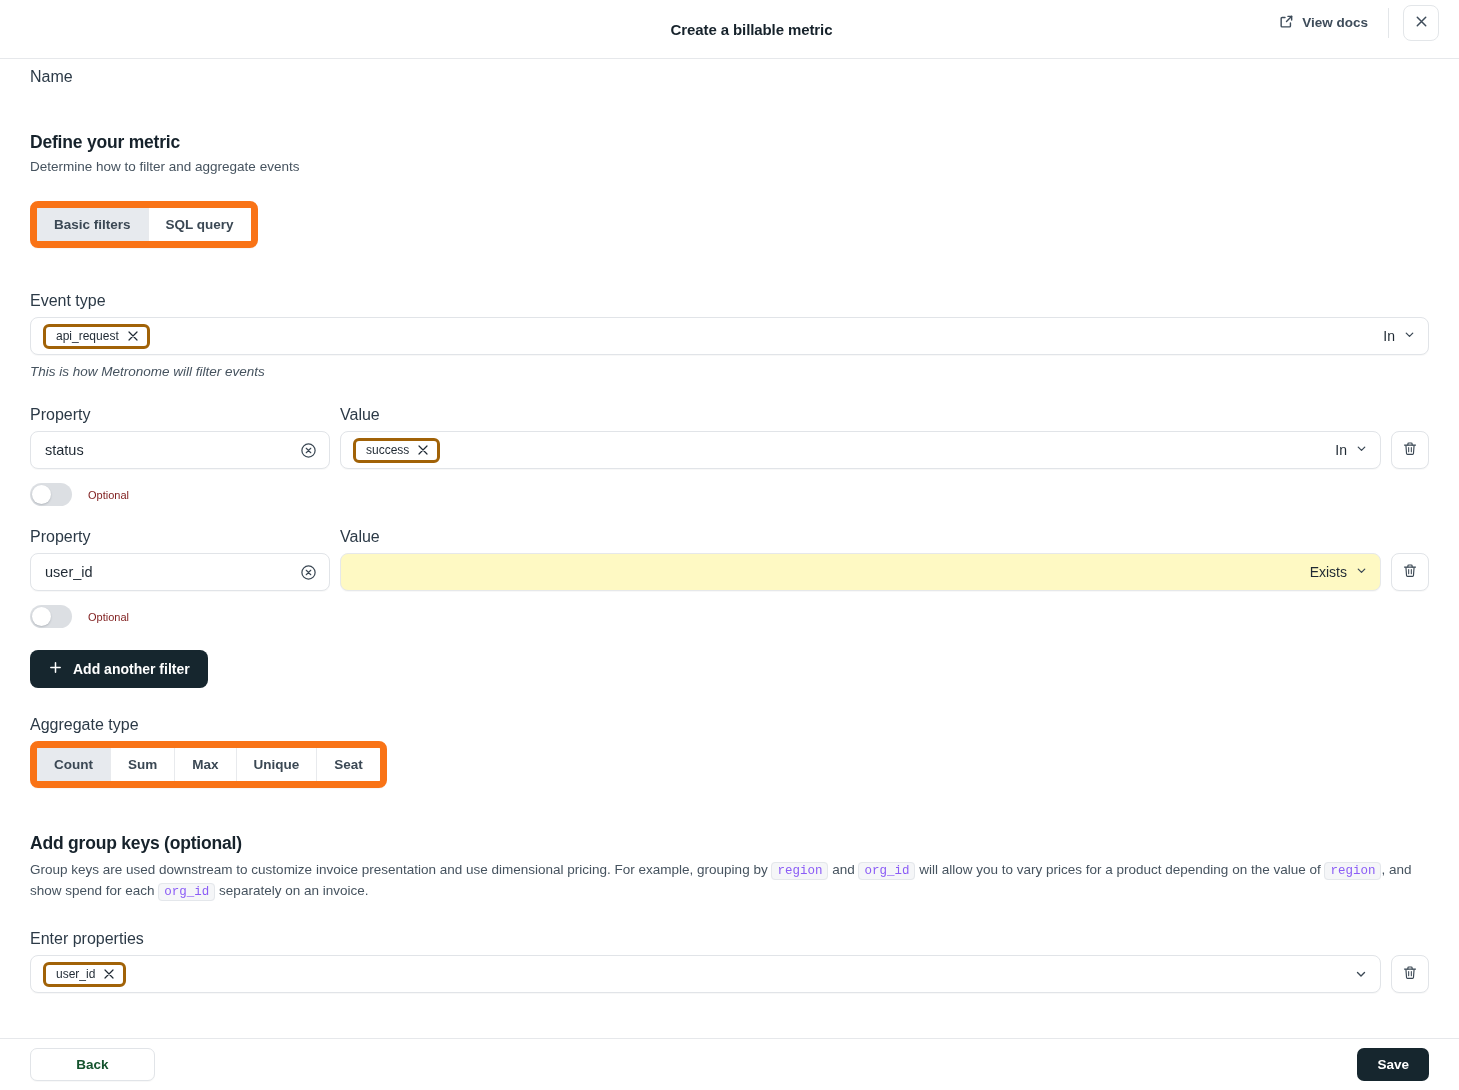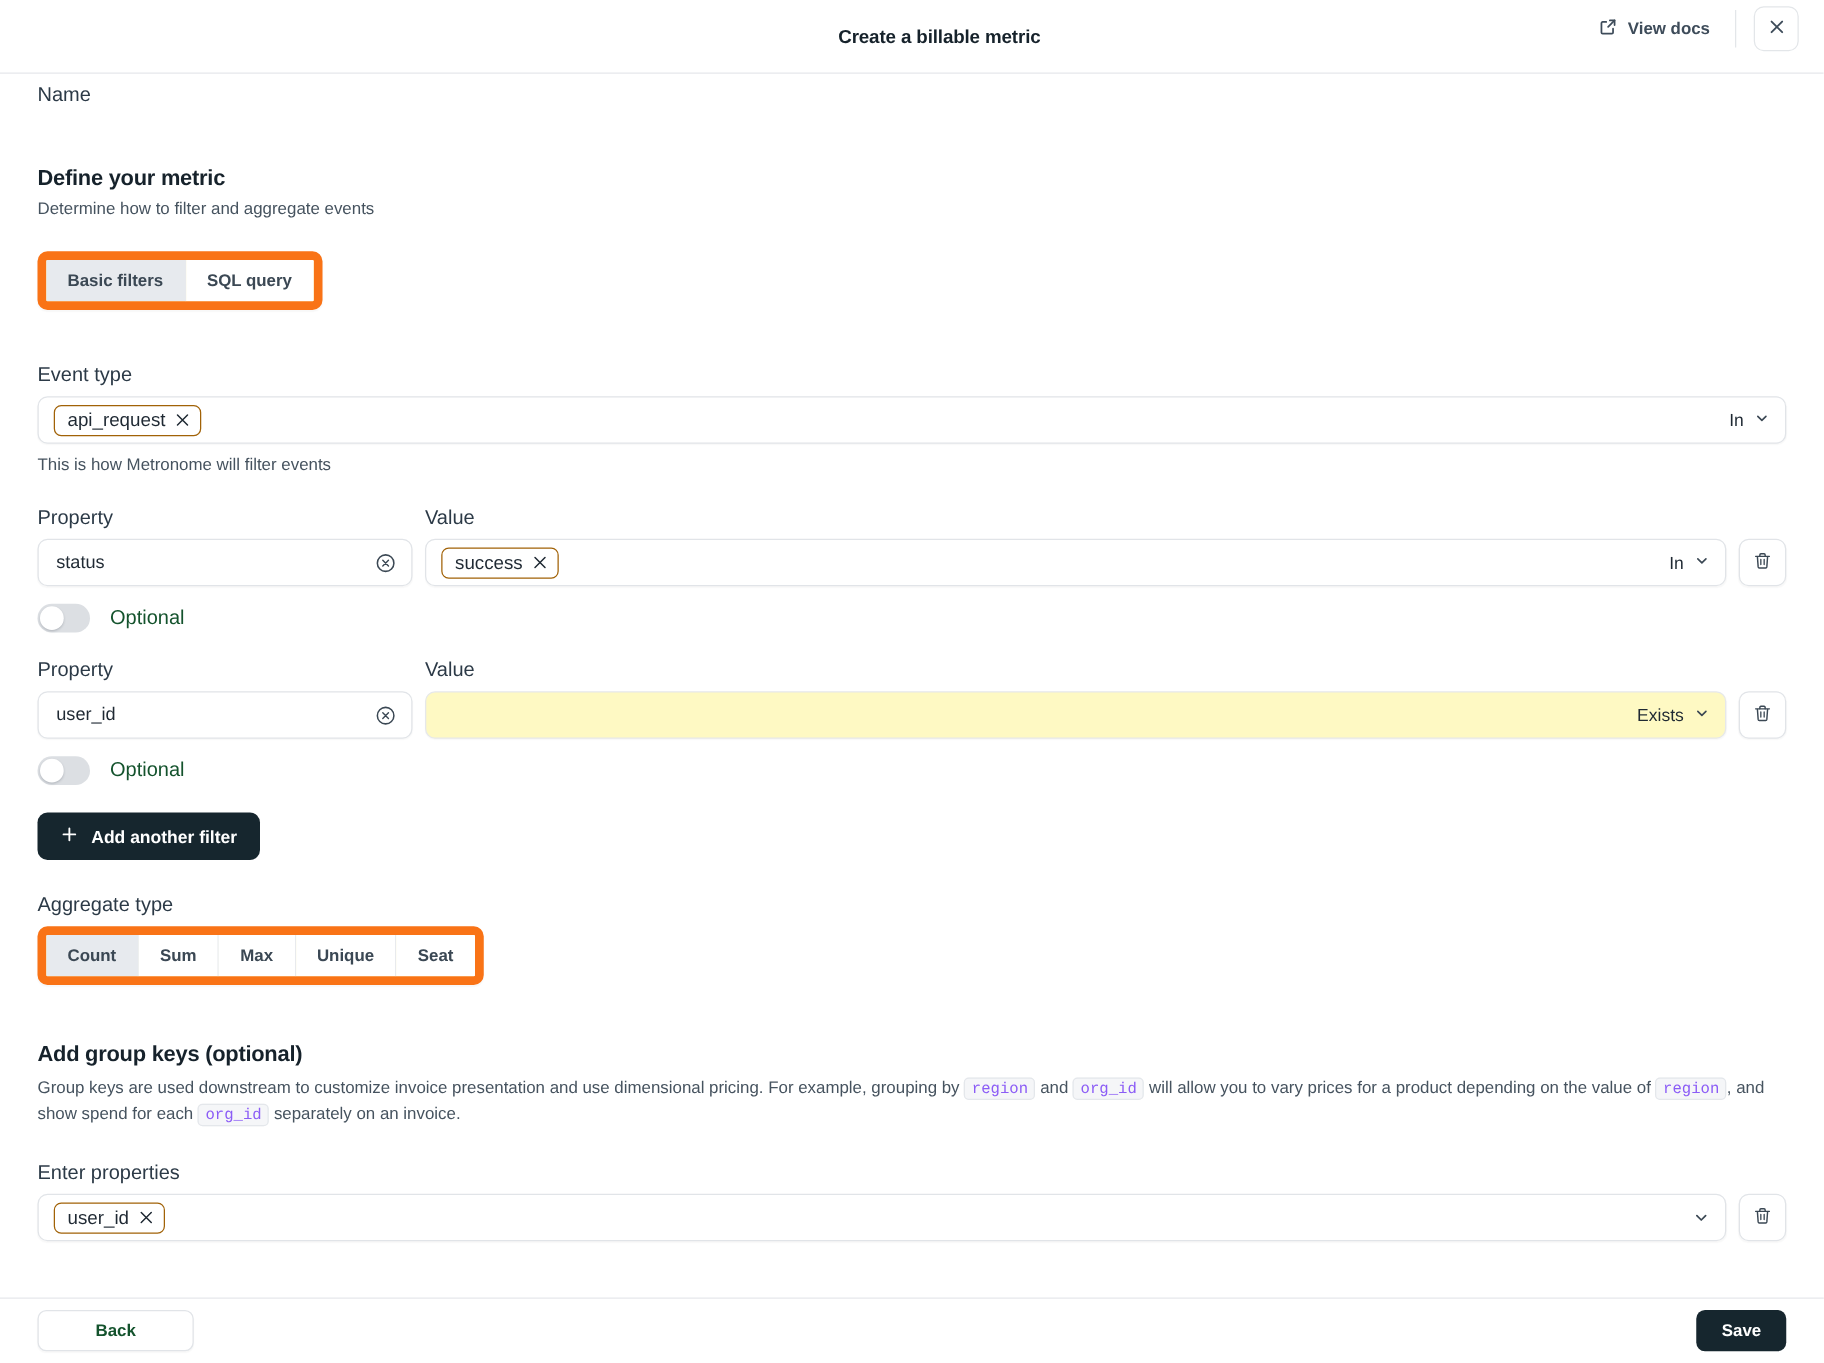--- a/index.html
+++ b/index.html
@@ -144,44 +144,45 @@
     white-space: nowrap;
   }
   .seg-item:last-child { border-right: none; }
   .seg-item.selected { background: #e7eaee; }
 
   
   .chip {
     display: inline-flex;
     align-items: center;
     gap: 8px;
-    border: 1px solid #a16207;
+    border: 3px solid #a16207;
     border-radius: 6px;
     background: #fff;
     padding: 3px 8px 3px 10px;
-    font-size: 15px;
+    font-size: 12px;
     color: #1f2933;
     height: 25px;
   }
   .chip-x { cursor: pointer; display: flex; align-items: center; }
 
   .suffix-select {
     display: flex;
     align-items: center;
     gap: 8px;
     font-size: 14px;
     color: #1f2933;
     cursor: pointer;
     padding-left: 10px;
   }
 
   .helper-text {
     font-size: 13.5px;
     color: #46535f;
     margin-top: 9px;
+    font-style: italic;
   }
 
   
   .filter-row {
     display: flex;
     align-items: flex-end;
     gap: 10px;
   }
   .col-property { width: 300px; flex: none; }
   .col-value { flex: 1; }
@@ -211,21 +212,21 @@
     flex: none;
   }
   .toggle .knob {
     position: absolute;
     top: 2px; left: 2px;
     width: 19px; height: 19px;
     border-radius: 50%;
     background: #fff;
     box-shadow: 0 1px 2px rgba(16,24,40,0.2);
   }
-  .toggle-label { font-size: 16px; color: #14532d; font-weight: 400; }
+  .toggle-label { font-size: 11px; color: #7f1d1d; font-weight: 400; }
 
   
   .btn-dark {
     background: #16262e;
     color: #ffffff;
     border: none;
     border-radius: 8px;
     font-size: 14px;
     font-weight: 700;
     padding: 0 18px;

